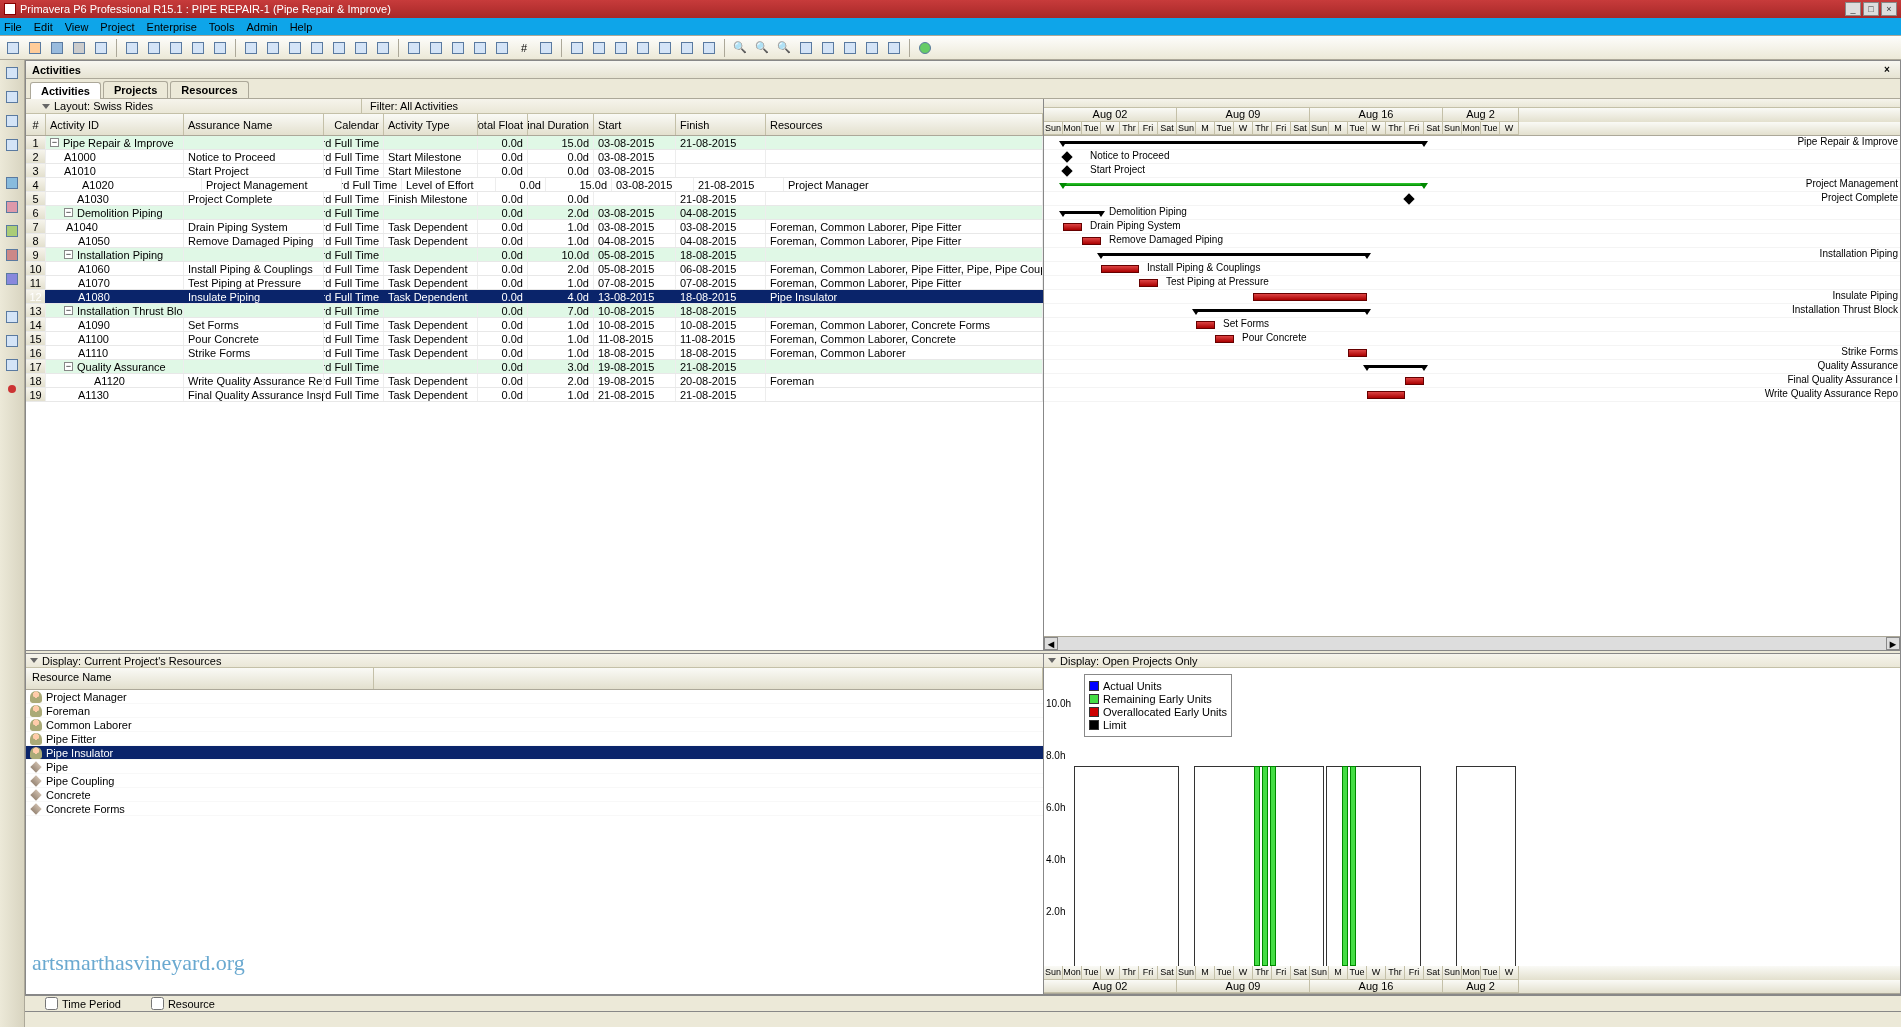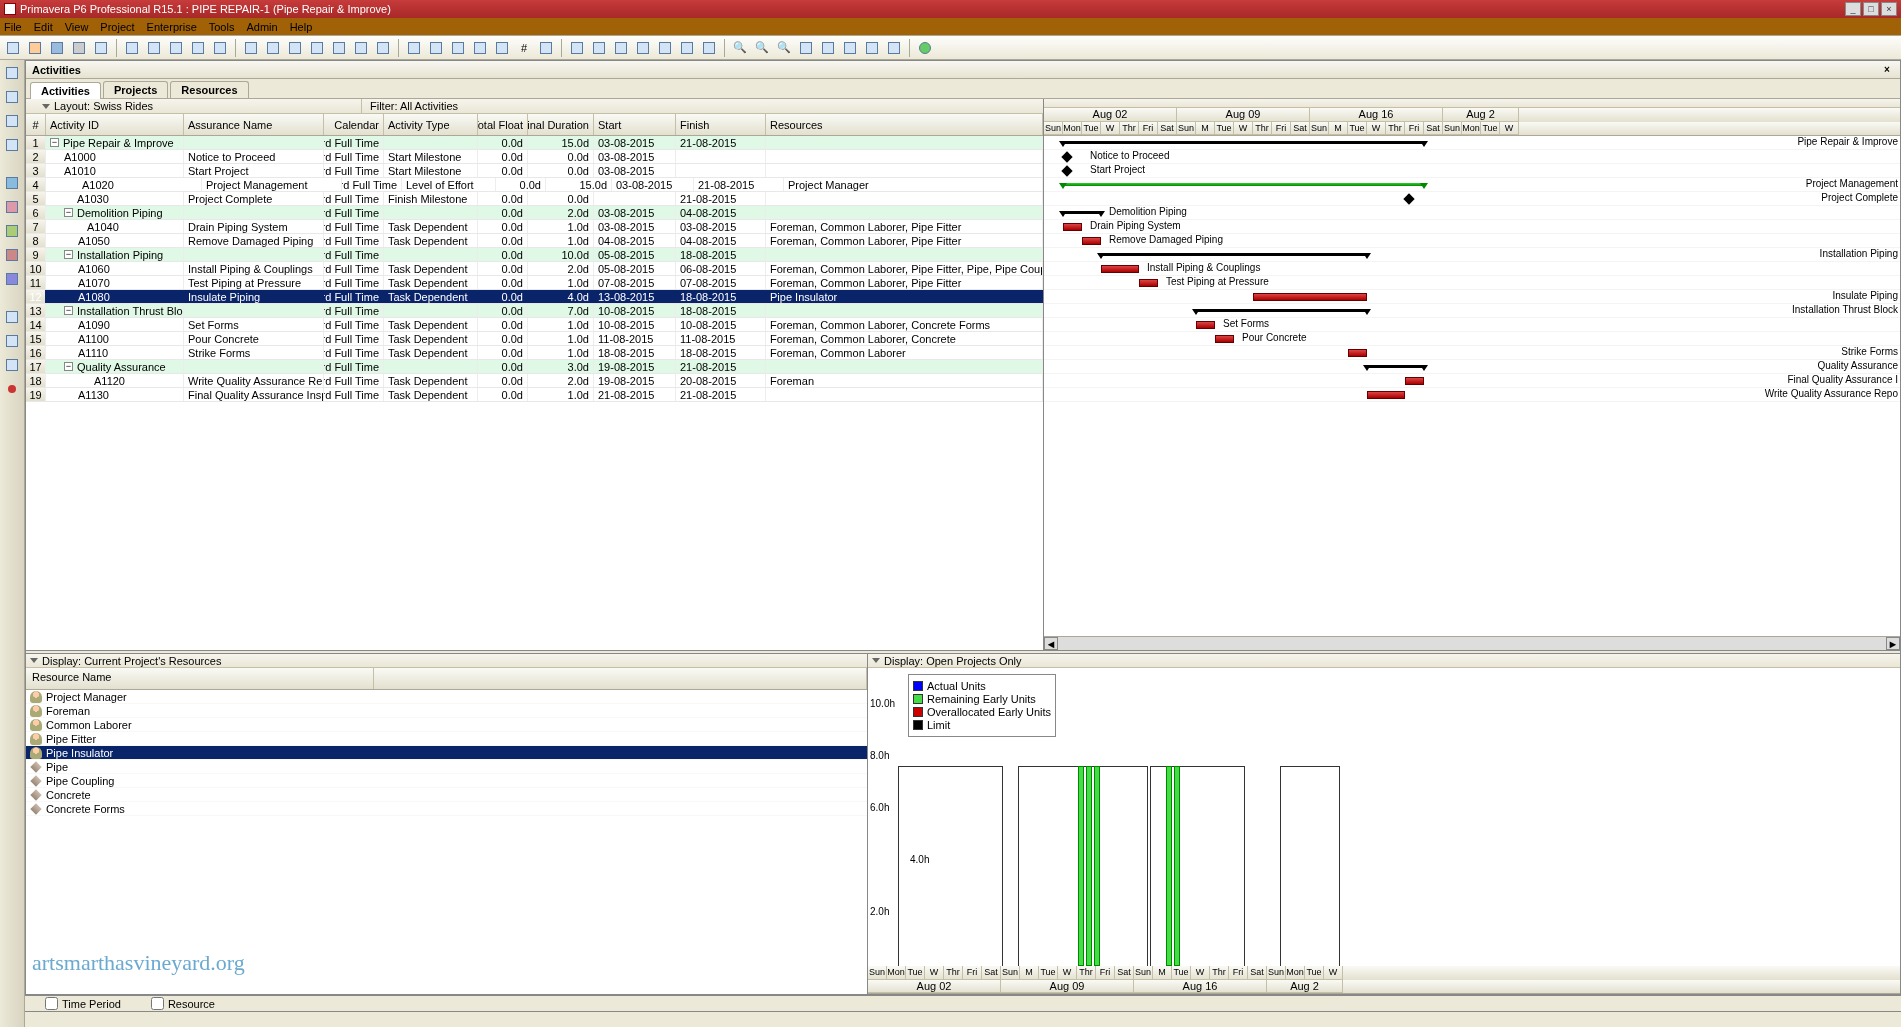--- a/index.html
+++ b/index.html
@@ -5,21 +5,21 @@
 * { box-sizing: border-box; margin: 0; padding: 0; font-family: Tahoma, Arial, sans-serif; font-size: 11px; }
 body { background: #f0f0f0; overflow: hidden; width: 1901px; height: 1027px; }
 
 
 .title-bar { height: 18px; background: linear-gradient(#c73b3b, #a82828); color: #fff; display: flex; align-items: center; padding: 0 4px; }
 .title-bar .icon-app { width: 12px; height: 12px; background: #fff; border: 1px solid #800; margin-right: 4px; }
 .title-bar .spacer { flex: 1; }
 .title-bar .win-btn { width: 16px; height: 14px; background: #ddd; margin-left: 2px; border: 1px solid #888; display: flex; align-items: center; justify-content: center; font-size: 9px; color: #333; }
 
 
-.menu-bar { height: 18px; background: #a16207; border-bottom: 1px solid #aca899; display: flex; align-items: center; padding: 0 4px; }
+.menu-bar { height: 18px; background: #0ea5e9; border-bottom: 1px solid #aca899; display: flex; align-items: center; padding: 0 4px; }
 .menu-bar span { margin-right: 12px; cursor: default; }
 
 
 .toolbar { height: 24px; background: linear-gradient(#fdfdfb, #ece9d8); border-bottom: 1px solid #aca899; display: flex; align-items: center; padding: 0 4px; gap: 4px; }
 .toolbar .sep { width: 1px; height: 18px; background: #aca899; margin: 0 2px; }
 .tb-btn { width: 18px; height: 18px; border: 1px solid transparent; display: flex; align-items: center; justify-content: center; }
 .icon-sq { width: 12px; height: 12px; border: 1px solid #5a7aa0; background: #d4e4f7; }
 
 
 .side-toolbar { position: absolute; left: 0; top: 60px; width: 25px; bottom: 0; background: linear-gradient(90deg, #ece9d8, #d8d4c0); border-right: 1px solid #aca899; display: flex; flex-direction: column; align-items: center; padding-top: 4px; gap: 6px; }
@@ -90,21 +90,21 @@
 .diamond { position: absolute; width: 8px; height: 8px; background: #000; transform: rotate(45deg); top: 3px; }
 .glabel { position: absolute; top: 0; font-size: 10px; white-space: nowrap; }
 
 .gantt-scroll { height: 14px; background: #ece9d8; border-top: 1px solid #aca899; display: flex; }
 .gantt-scroll .arr { width: 14px; border: 1px solid #888; background: #ddd; display: flex; align-items: center; justify-content: center; }
 
 .divider-h { height: 4px; background: #ece9d8; border-top: 1px solid #888; border-bottom: 1px solid #888; cursor: ns-resize; }
 
 
 .lower { height: 340px; display: flex; }
-.res-panel { width: 842px; border-right: 1px solid #888; display: flex; flex-direction: column; }
+.res-panel { width: 1018px; border-right: 1px solid #888; display: flex; flex-direction: column; }
 .panel-hdr { height: 14px; background: linear-gradient(#f6f4ec, #eae7d7); border-bottom: 1px solid #c4c0a8; display: flex; align-items: center; padding-left: 4px; }
 .res-th { height: 22px; background: linear-gradient(#fafaf6, #e3e0ce); border-bottom: 1px solid #aca899; display: flex; }
 .res-th > div { border-right: 1px solid #c4c0a8; padding: 3px 6px; }
 .res-body { flex: 1; overflow: auto; }
 .res-row { height: 14px; display: flex; align-items: center; padding-left: 4px; border-bottom: 1px solid #f8f8f8; }
 .res-row.sel { background: #0a246a; color: #fff; }
 .res-icon { width: 12px; height: 12px; margin-right: 4px; }
 .person-icon { background: radial-gradient(circle at 50% 30%, #fca 30%, #aa7 31%); border-radius: 50% 50% 20% 20%; }
 .mat-icon { background: linear-gradient(#cba,#987); transform: rotate(45deg); width: 8px; height: 8px; margin: 2px 6px 2px 2px; }
 
@@ -429,21 +429,21 @@
             <div class="td c-cal">ndard Full Time</div>
             <div class="td c-type"></div>
             <div class="td c-float">0.0d</div>
             <div class="td c-dur">2.0d</div>
             <div class="td c-start">03-08-2015</div>
             <div class="td c-finish">04-08-2015</div>
             <div class="td c-res"></div>
           </div>
           <div class="row">
             <div class="td rownum">7</div>
-            <div class="td c-id" style="padding-left: 41px;">
+            <div class="td c-id" style="padding-left: 20px;">
               <span>A1040</span>
             </div>
             <div class="td c-name">Drain Piping System</div>
             <div class="td c-cal">ndard Full Time</div>
             <div class="td c-type">Task Dependent</div>
             <div class="td c-float">0.0d</div>
             <div class="td c-dur">1.0d</div>
             <div class="td c-start">03-08-2015</div>
             <div class="td c-finish">03-08-2015</div>
             <div class="td c-res">Foreman, Common Laborer, Pipe Fitter</div>
@@ -819,21 +819,21 @@
               <span>Overallocated Early Units</span>
             </div>
             <div class="legend-row">
               <div class="legend-sw" style="background: rgb(0, 0, 0);"></div>
               <span>Limit</span>
             </div>
           </div>
       <div class="y-tick" style="top: 30px;">10.0h</div>
           <div class="y-tick" style="top: 82px;">8.0h</div>
           <div class="y-tick" style="top: 134px;">6.0h</div>
-          <div class="y-tick" style="top: 186px; margin-left: 40px;">4.0h</div>
+          <div class="y-tick" style="top: 186px;">4.0h</div>
           <div class="y-tick" style="top: 238px;">2.0h</div>
           <div class="period-box" style="left: 30px; width: 105px; height: 200px;"></div>
           <div class="period-box" style="left: 150px; width: 130px; height: 200px;"></div>
           <div class="period-box" style="left: 282px; width: 95px; height: 200px;"></div>
           <div class="period-box" style="left: 412px; width: 60px; height: 200px;"></div>
           <div class="chart-bar" style="left: 210px; height: 200px;"></div>
           <div class="chart-bar" style="left: 218px; height: 200px;"></div>
           <div class="chart-bar" style="left: 226px; height: 200px;"></div>
           <div class="chart-bar" style="left: 298px; height: 200px;"></div>
           <div class="chart-bar" style="left: 306px; height: 200px;"></div>

